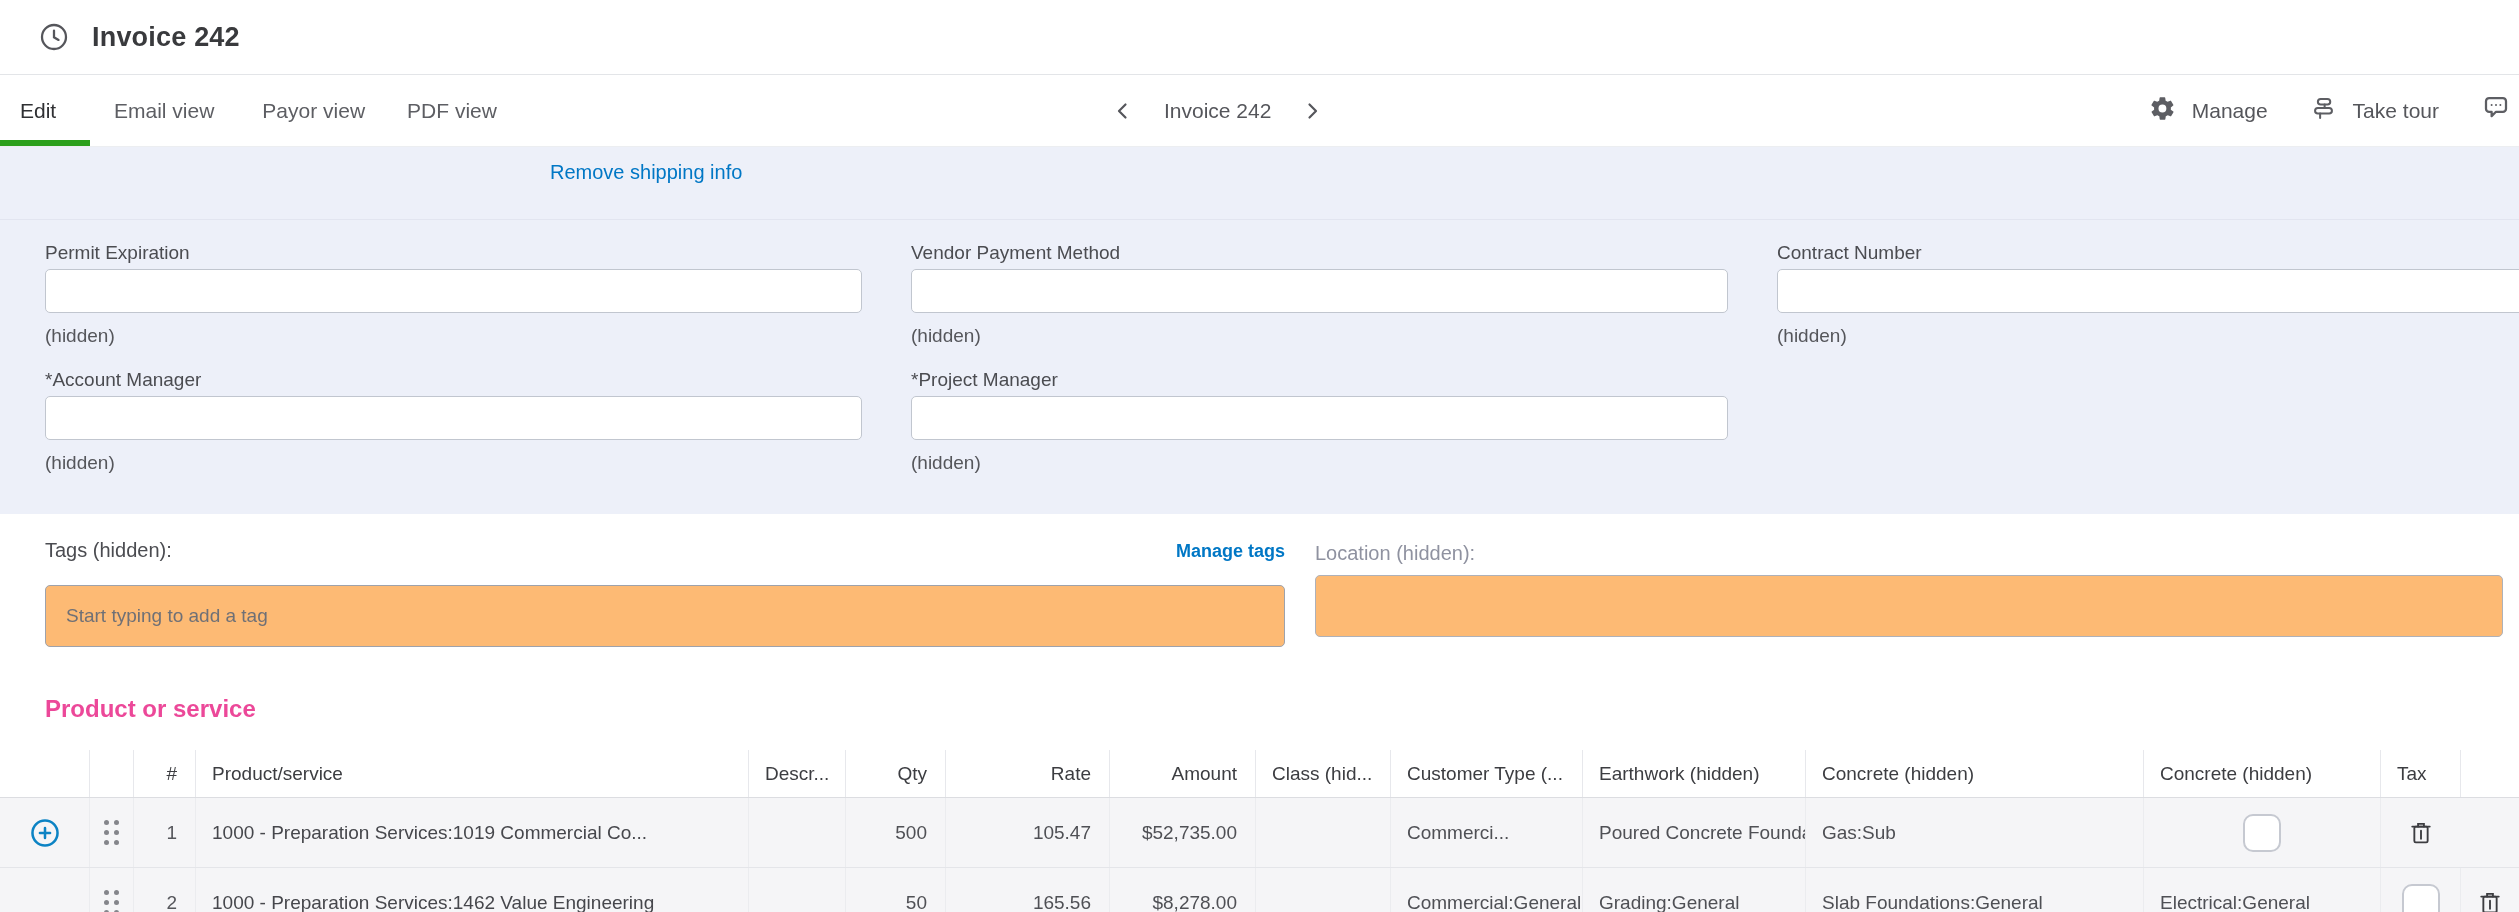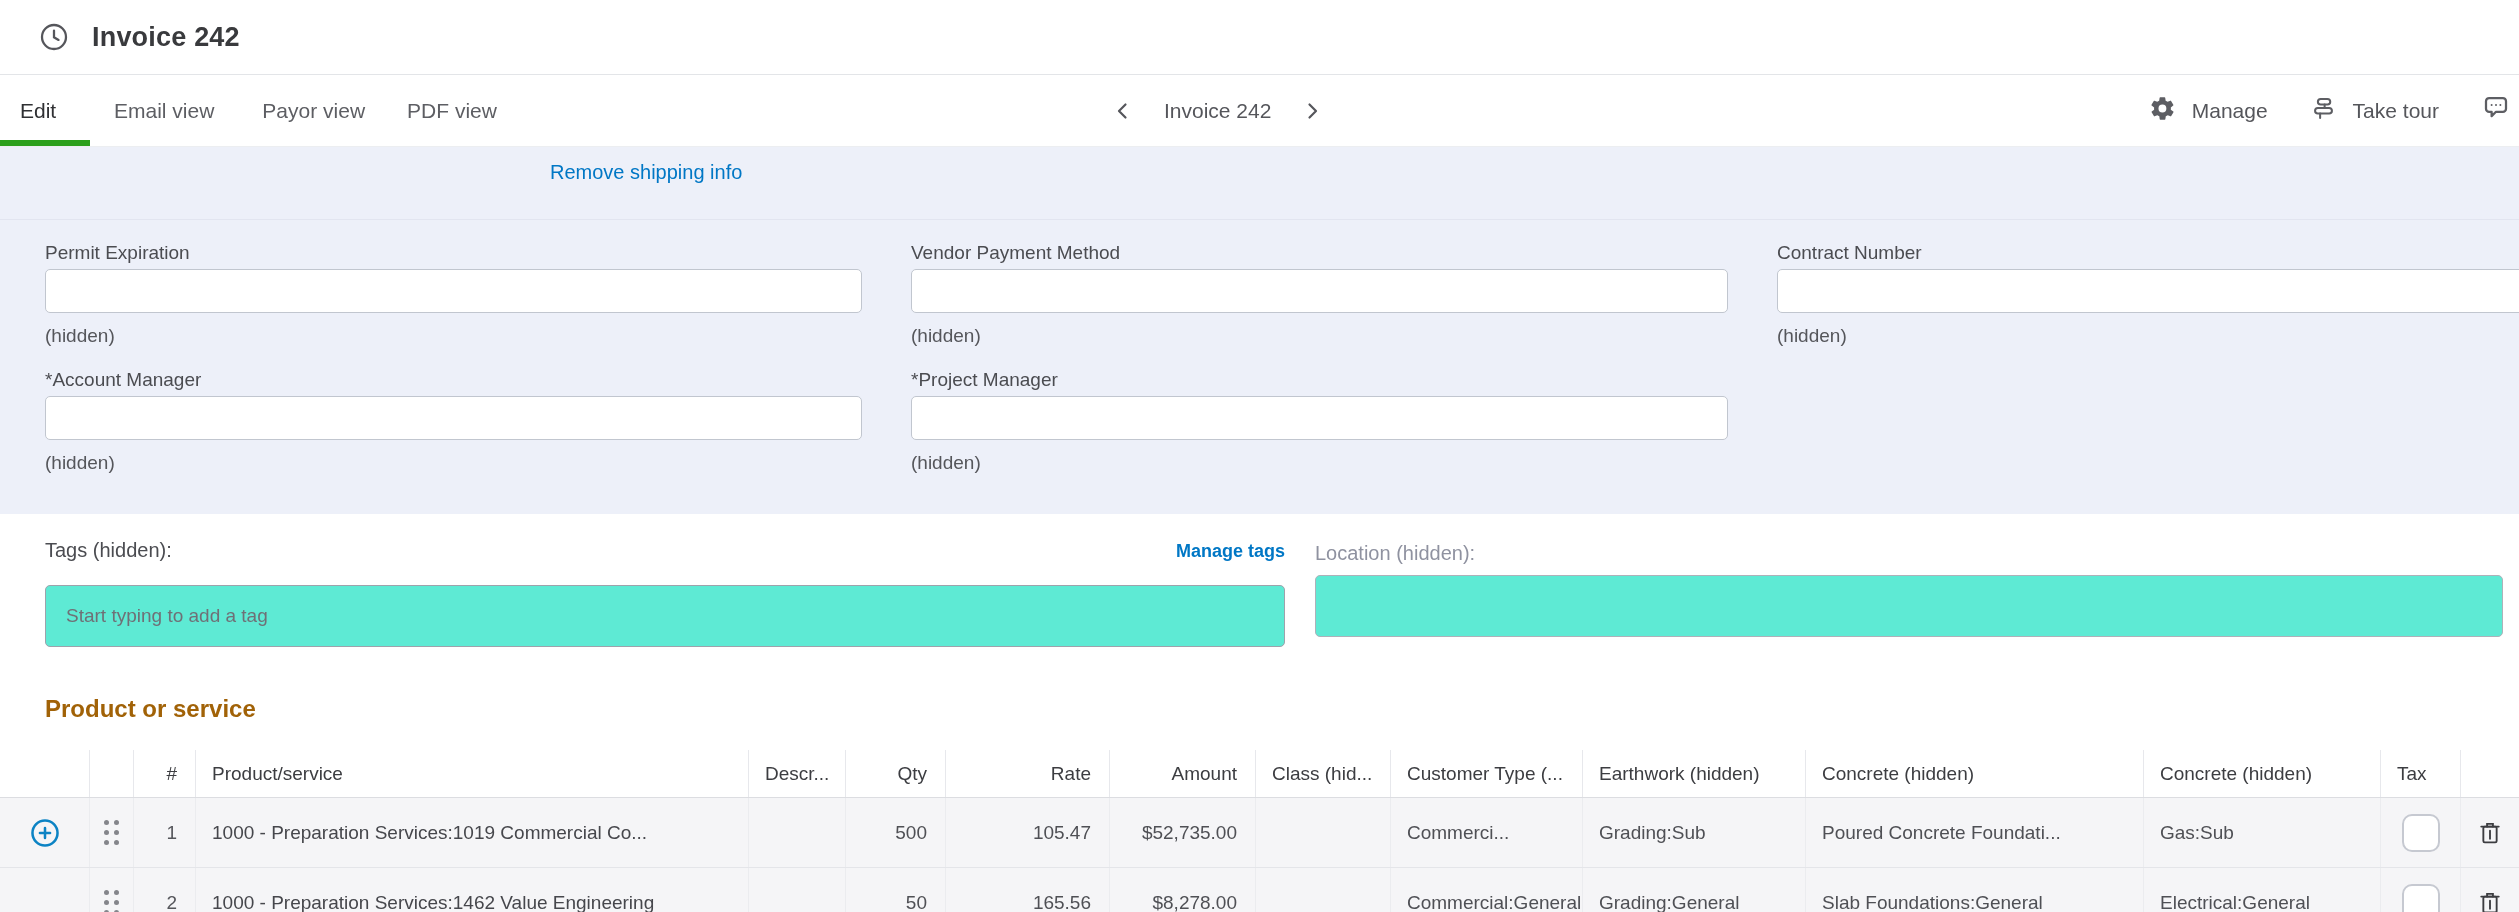--- a/index.html
+++ b/index.html
@@ -38,29 +38,29 @@
   .field .fnote { font-size:19px; color:#55565b; margin-top:12px; display:block; }
   .field.cut input { width:calc(100% + 12px); }
   .panel-pad { height:18px; }
 
   
   .tagsrow { display:flex; padding:25px 0 0 45px; background:#fff; }
   .tagsblock { width:1240px; }
   .tagshead { display:flex; align-items:flex-end; justify-content:space-between; margin-bottom:23px; }
   .tagshead .tlabel { font-size:20px; color:#4b4c51; }
   .tagshead .linkblue { font-size:18px; font-weight:700; }
-  .taginput, .locinput { width:100%; height:62px; border:1px solid #9ea2ab; border-radius:5px; background:#5eead4; font-size:19px; padding:0 20px; color:#393a3d; outline:none; font-family:"Liberation Sans", sans-serif; }
+  .taginput, .locinput { width:100%; height:62px; border:1px solid #9ea2ab; border-radius:5px; background:#fdba74; font-size:19px; padding:0 20px; color:#393a3d; outline:none; font-family:"Liberation Sans", sans-serif; }
   .taginput::placeholder { color:#6f7076; opacity:1; }
   .locblock { width:1188px; margin-left:30px; }
   .locblock .tlabel { font-size:20px; color:#8f92a0; display:block; margin-bottom:10px; padding-top:3px; }
   .locinput { border-color:#aeb1b9; }
 
   
   .prodsection { padding-top:48px; background:#fff; }
-  .prodheading { font-size:24px; font-weight:700; color:#a16207; margin-left:45px; }
+  .prodheading { font-size:24px; font-weight:700; color:#ec4899; margin-left:45px; }
   .ptable { margin-top:27px; width:2519px; font-size:19px; }
   .trow { display:grid; grid-template-columns:89px 44px 62px 553px 97px 100px 164px 146px 135px 192px 223px 338px 237px 80px 1fr; align-items:stretch; }
   .thead { height:48px; background:#fff; border-bottom:1px solid #dcdde1; color:#3c3d41; font-weight:500; }
   .c { display:flex; align-items:center; padding:0 16px; overflow:hidden; white-space:nowrap; }
   .thead .c { border-left:1px solid #e7e8ec; }
   .thead .c:first-child { border-left:none; }
   .num { justify-content:flex-end; padding-right:18px; }
   .ctr { justify-content:center; padding:0; }
   .drow { height:70px; background:#f5f5f7; border-bottom:1px solid #e4e5e9; color:#4f5055; }
   .drow .c { border-left:1px solid #ebecef; }
@@ -238,21 +238,20 @@
             </span>
         </div>
         <div class="c num rownum">1</div>
         <div class="c prodcell">1000 - Preparation Services:1019 Commercial Co...</div>
         <div class="c"></div>
         <div class="c num">500</div>
         <div class="c num">105.47</div>
         <div class="c num">$52,735.00</div>
         <div class="c"></div>
         <div class="c">Commerci...</div>
-        <div class="c">Grading:Sub</div>
         <div class="c">Poured Concrete Foundati...</div>
         <div class="c">Gas:Sub</div>
         <div class="c ctr">
           <span class="checkbox"></span>
         </div>
         <div class="c ctr">
           <span class="iconbtn">
             <svg width="28" height="28" viewBox="0 0 24 24" fill="none" stroke="#3c3d41" stroke-width="1.6" stroke-linecap="round">
               <path d="M4.5 6.5h15"></path>
               <path d="M9.5 6.5V4.2h5v2.3"></path>

